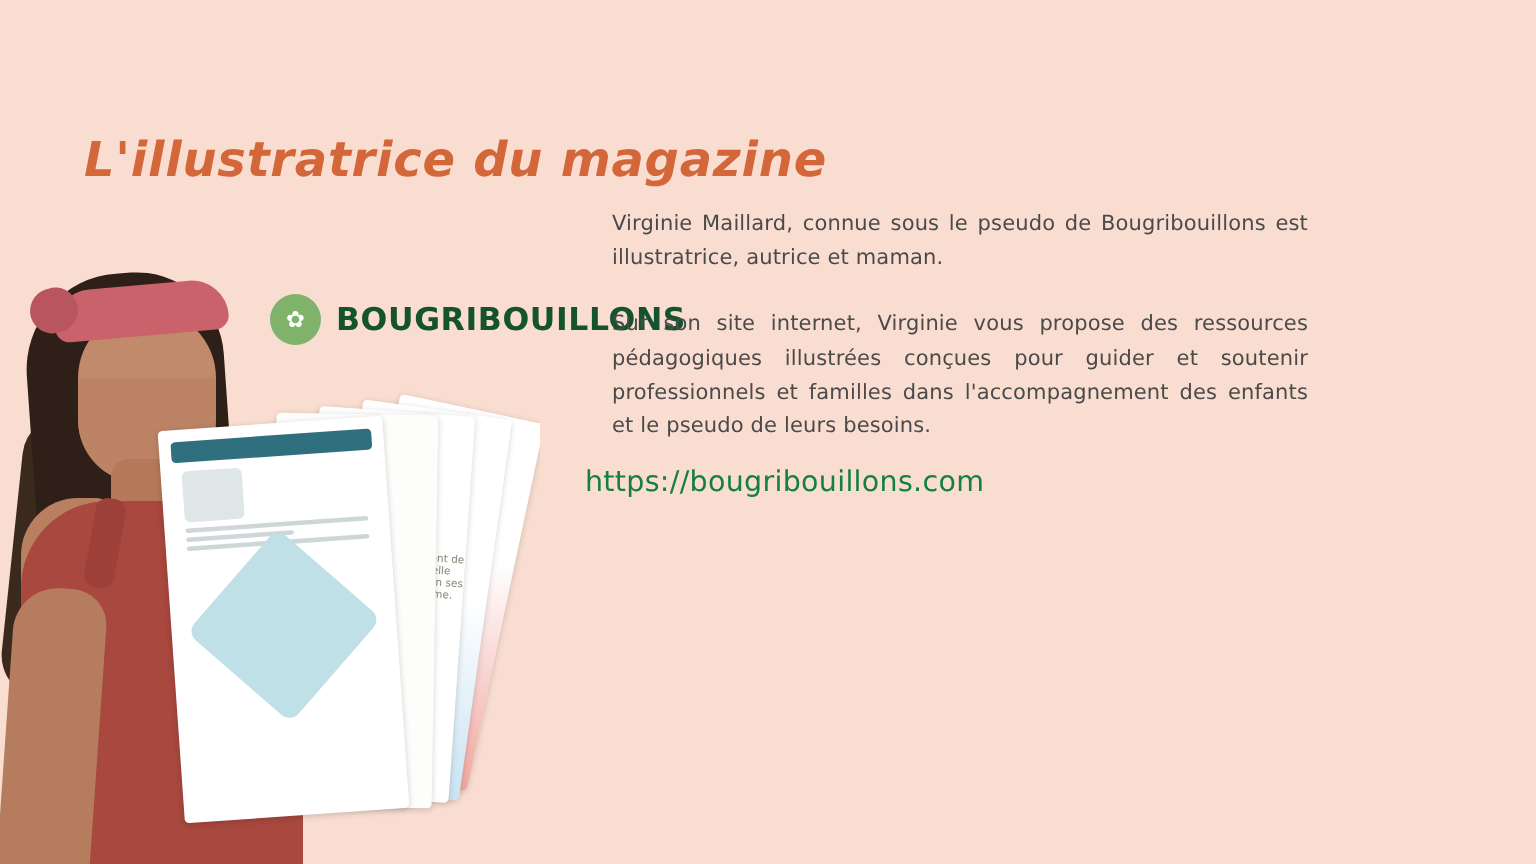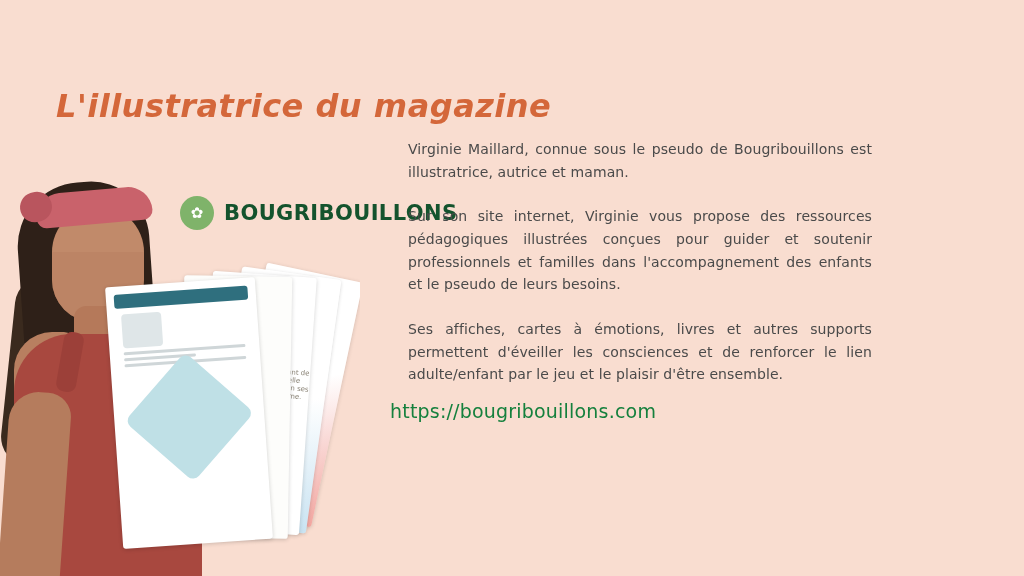--- a/index.html
+++ b/index.html
@@ -284,15 +284,14 @@
 </div>
 
 <div class="logo">
   <div class="logo-mark">✿</div>
   <div class="logo-text">BOUGRIBOUILLONS</div>
 </div>
 
 <div class="text-col">
   <p class="para">Virginie Maillard, connue sous le pseudo de Bougribouillons est illustratrice, autrice et maman.</p>
   <p class="para">Sur son site internet, Virginie vous propose des ressources pédagogiques illustrées conçues pour guider et soutenir professionnels et familles dans l'accompagnement des enfants et le pseudo de leurs besoins.</p>
-  <p class="para">Ses affiches, cartes à émotions, livres et autres supports permettent d'éveiller les consciences et de renforcer le lien adulte/enfant par le jeu et le plaisir d'être ensemble.</p>
   <a class="link" href="#">https://bougribouillons.com</a>
 </div>
 
 </body></html>

